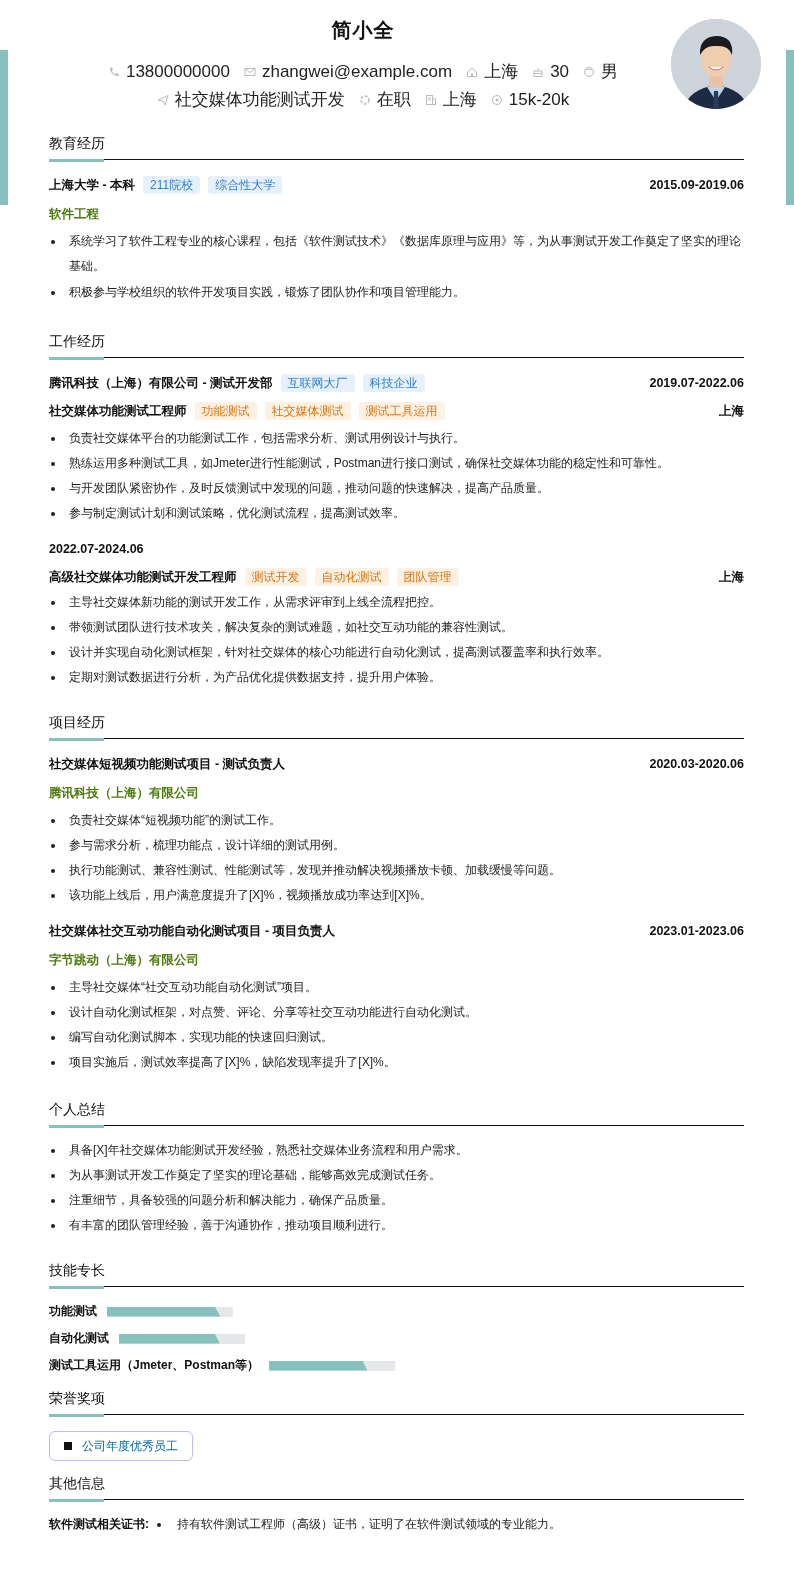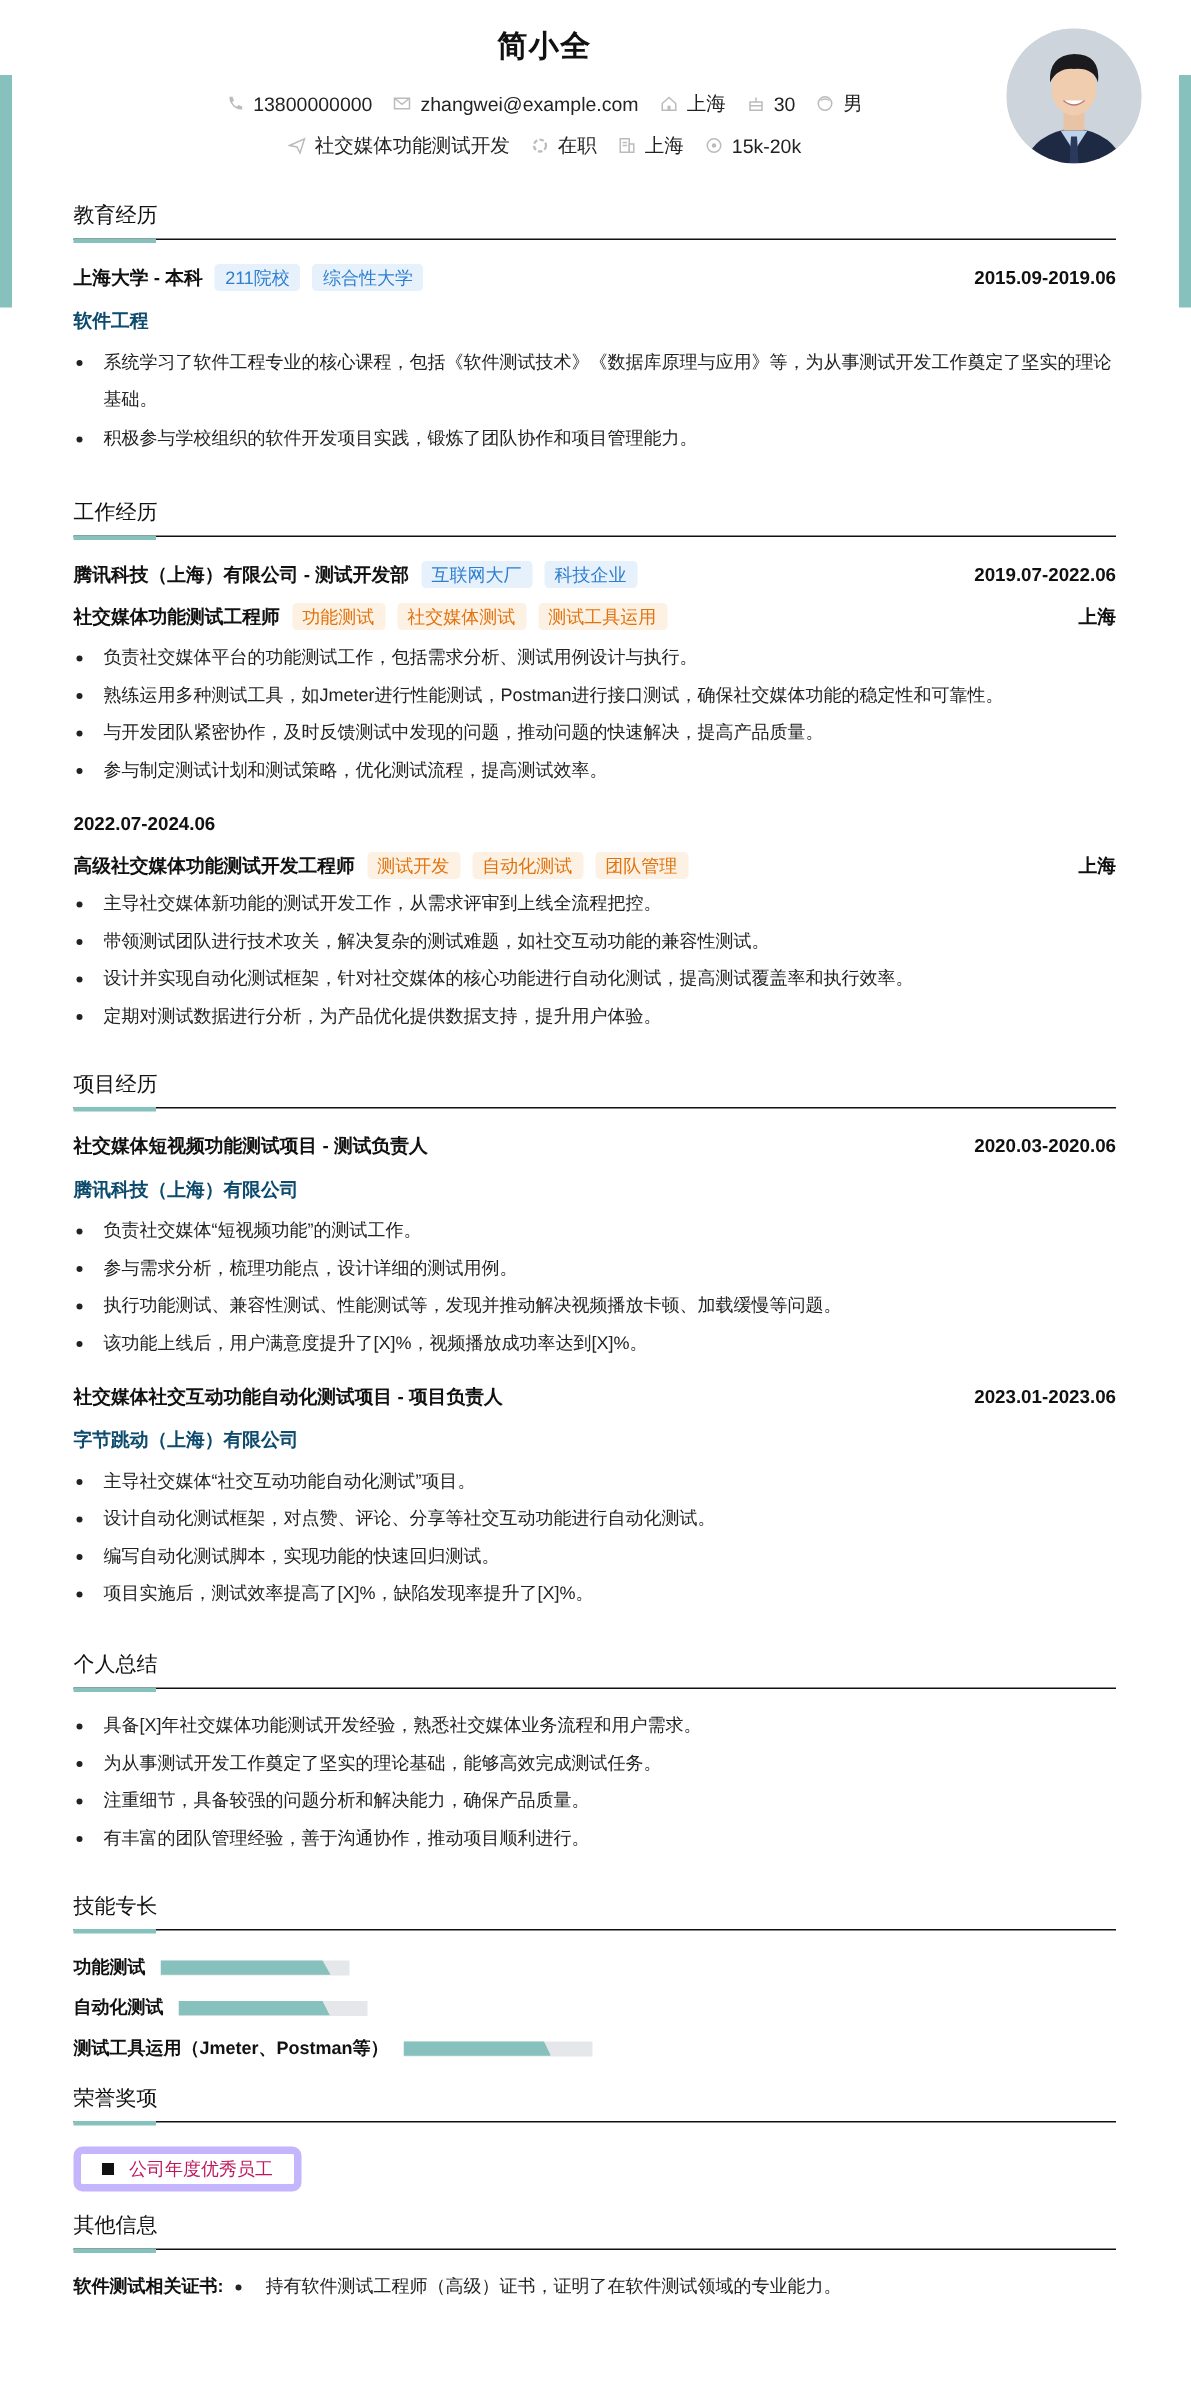--- a/index.html
+++ b/index.html
@@ -11,52 +11,52 @@
     color: #1f1f1f;
     font-size: 12px;
     overflow: hidden;
   }
   .side-bar { position: absolute; top: 50px; width: 8px; height: 155px; background: #86c1bd; }
   .side-bar.left { left: 0; }
   .side-bar.right { right: 0; }
 
   .header { position: absolute; left: 18px; top: 0; width: 794px; height: 120px; }
   .name { position: absolute; left: 0; width: 690px; top: 17px; text-align: center; font-size: 20px; font-weight: bold; color: #111; letter-spacing: 1px; }
-  .info-row { position: absolute; left: 0; width: 690px; display: flex; justify-content: center; align-items: center; gap: 14px; font-size: 13px; color: #222; }
+  .info-row { position: absolute; left: 0; width: 690px; display: flex; justify-content: center; align-items: center; gap: 14px; font-size: 17px; color: #222; }
   .info-row.r1 { top: 60px; }
   .info-row.r2 { top: 88px; }
   .info-item { display: flex; align-items: center; gap: 6px; }
   .info-icon { width: 12px; height: 12px; display: inline-flex; align-items: center; justify-content: center; color: #b5b5b5; }
   .info-icon svg { width: 12px; height: 12px; }
 
   .avatar { position: absolute; left: 653px; top: 19px; width: 90px; height: 90px; border-radius: 50%; overflow: hidden; background: #cfd6de; }
 
   .content { position: absolute; left: 49px; top: 135px; width: 695px; }
   .section { margin-bottom: 0; }
   .section-title { position: relative; font-size: 14px; font-weight: normal; color: #111; padding-bottom: 6px; border-bottom: 1.5px solid #111; }
   .section-title::after { content: ""; position: absolute; left: 0; bottom: -3px; width: 55px; height: 3px; background: #86c1bd; }
 
   .entry-head { display: flex; justify-content: space-between; align-items: center; height: 22px; font-size: 12.5px; }
   .entry-head .left { display: flex; align-items: center; gap: 8px; font-weight: bold; color: #111; }
   .entry-head .right { font-weight: bold; color: #111; }
   .tag { font-weight: normal; font-size: 12px; padding: 1px 7px; border-radius: 3px; line-height: 16px; }
   .tag.blue { background: #e6f1fb; color: #2f7fd1; }
   .tag.orange { background: #fdf1e3; color: #e0730e; }
 
-  .sub { font-weight: bold; font-size: 12.5px; color: #0c4a6e; height: 22px; line-height: 22px; }
+  .sub { font-weight: bold; font-size: 12.5px; color: #4d7c0f; height: 22px; line-height: 22px; }
   ul.bullets { list-style: none; }
   ul.bullets li { position: relative; padding-left: 20px; font-size: 12px; line-height: 25px; color: #222; }
   ul.bullets li::before { content: ""; position: absolute; left: 2px; top: 11px; width: 4px; height: 4px; border-radius: 50%; background: #222; }
 
   .skills { display: flex; flex-wrap: wrap; row-gap: 10px; }
   .skill { display: flex; align-items: center; gap: 10px; width: 349px; font-size: 12px; font-weight: bold; color: #111; }
   .skill-bar { position: relative; width: 126px; height: 10px; background: #e5e7ea; }
   .skill-fill { position: absolute; left: 0; top: 0; height: 10px; background: #86c1bd; clip-path: polygon(0 0, 95% 0, 100% 100%, 0 100%); }
 
-  .award { display: inline-flex; align-items: center; gap: 10px; border: 5px solid #c4b5fd; border-radius: 6px; padding: 0 14px 0 14px; height: 30px; font-size: 12px; color: #be185d; }
+  .award { display: inline-flex; align-items: center; gap: 10px; border: 1px solid #c4b5fd; border-radius: 6px; padding: 0 14px 0 14px; height: 30px; font-size: 12px; color: #0369a1; }
   .award .sq { width: 8px; height: 8px; background: #111; }
 
   .other-row { font-size: 12px; color: #222; display: flex; align-items: center; }
   .other-row .label { font-weight: bold; color: #111; }
   .other-row .dot { display: inline-block; width: 4px; height: 4px; border-radius: 50%; background: #222; margin: 0 16px 0 8px; }
 </style>
 </head>
 <body>
 
 <div class="side-bar left"></div>

